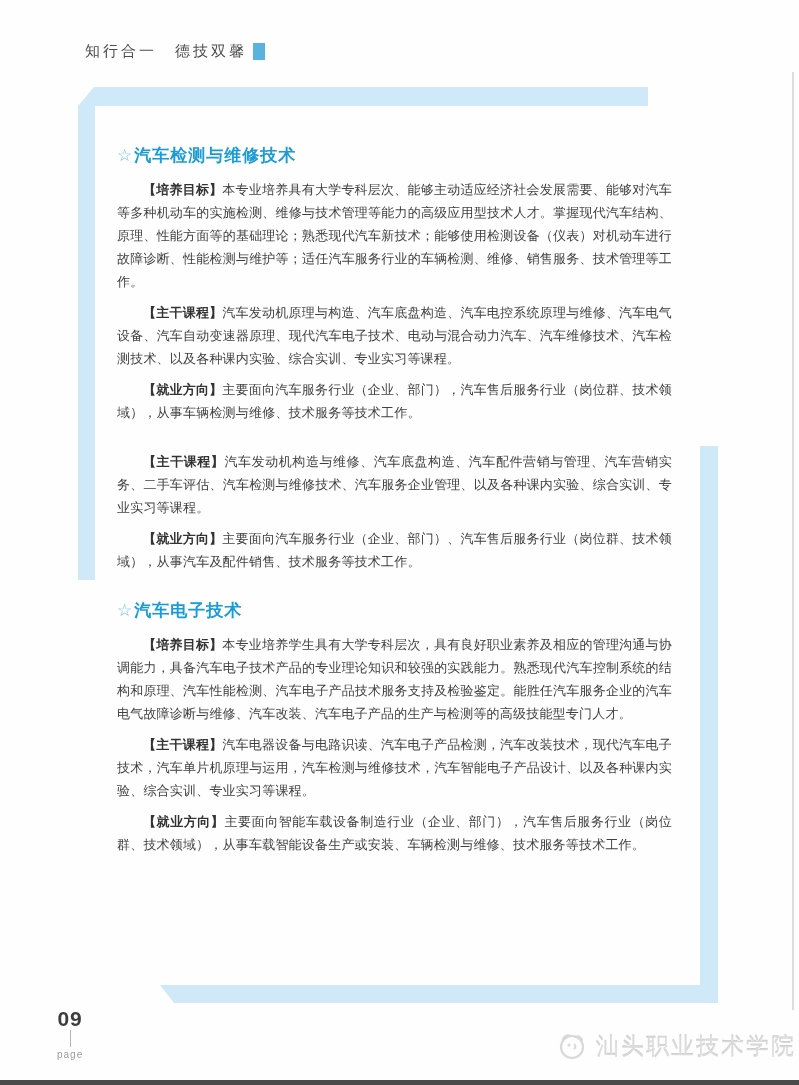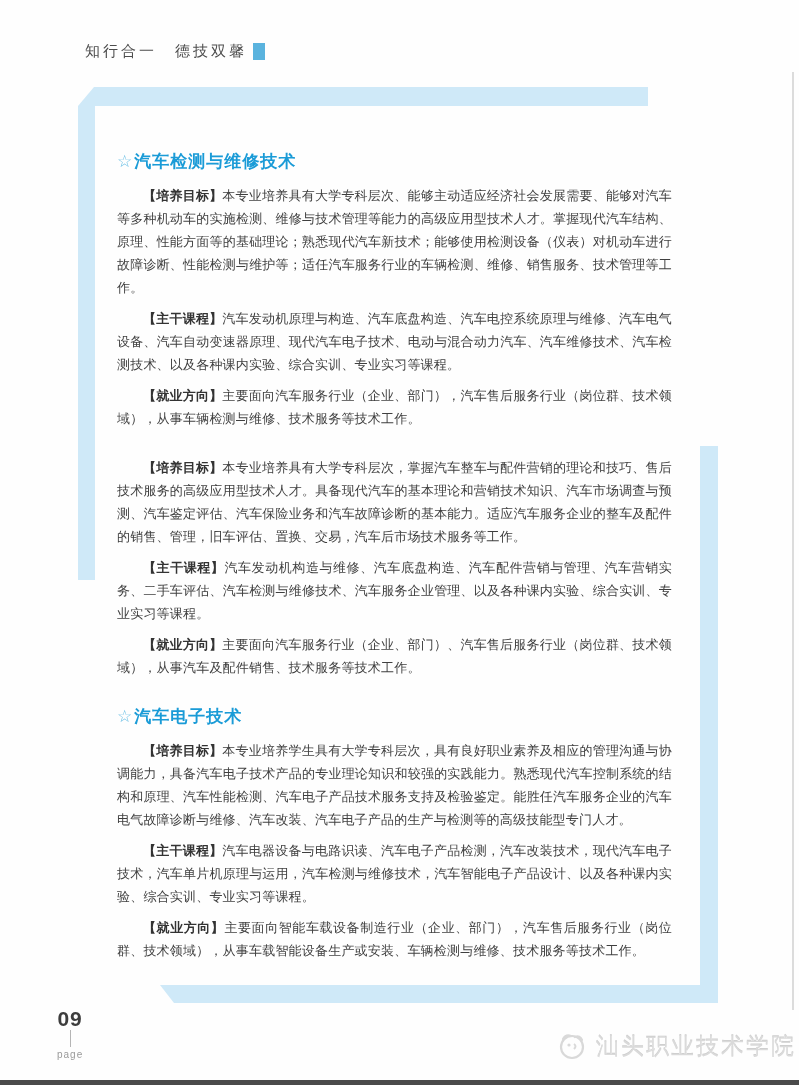--- a/index.html
+++ b/index.html
@@ -17,21 +17,21 @@
   .deco{position:absolute;background:#cfe9f8;}
   .deco-top-band{left:78px;top:87px;width:570px;height:19px;
     clip-path:polygon(16px 0,100% 0,100% 100%,0 100%);}
   .deco-left-bar{left:78px;top:106px;width:17px;height:474px;}
   .deco-right-bar{left:700px;top:446px;width:18px;height:557px;}
   .deco-bottom-band{left:160px;top:985px;width:558px;height:18px;
     clip-path:polygon(0 0,100% 0,100% 100%,14px 100%);}
   .page-edge-line{position:absolute;left:792px;top:72px;width:2px;height:938px;background:#dcdcdc;}
   .photo-bottom-strip{position:absolute;left:0;bottom:0;width:799px;height:5px;background:#4a4a4a;}
   
-  .content{position:absolute;left:117px;top:150px;width:567px;}
+  .content{position:absolute;left:117px;top:144px;width:567px;}
   .section{margin-top:26px;}
   .section:first-child{margin-top:0;}
   .section-title{font-size:17px;line-height:24px;color:#1a9bd7;font-weight:bold;
     letter-spacing:1px;margin:0 0 10px 0;}
   .star{color:#6ec1e6;font-weight:normal;margin-right:1px;}
   .para{margin:0 12px 8px 0;font-size:13px;line-height:23px;color:#3f3f3f;
     text-indent:2em;text-align:justify;letter-spacing:0.2px;}
   .para b{color:#333;}
   
   .footer-page{position:absolute;left:57px;top:1008px;display:flex;align-items:center;flex-direction:column;}
@@ -64,21 +64,20 @@
   <div class="content">
 
     <div class="section">
       <h2 class="section-title"><span class="star">☆</span><span>汽车检测与维修技术</span></h2>
       <p class="para"><b>【培养目标】</b><span>本专业培养具有大学专科层次、能够主动适应经济社会发展需要、能够对汽车等多种机动车的实施检测、维修与技术管理等能力的高级应用型技术人才。掌握现代汽车结构、原理、性能方面等的基础理论；熟悉现代汽车新技术；能够使用检测设备（仪表）对机动车进行故障诊断、性能检测与维护等；适任汽车服务行业的车辆检测、维修、销售服务、技术管理等工作。</span></p>
       <p class="para"><b>【主干课程】</b><span>汽车发动机原理与构造、汽车底盘构造、汽车电控系统原理与维修、汽车电气设备、汽车自动变速器原理、现代汽车电子技术、电动与混合动力汽车、汽车维修技术、汽车检测技术、以及各种课内实验、综合实训、专业实习等课程。</span></p>
       <p class="para"><b>【就业方向】</b><span>主要面向汽车服务行业（企业、部门），汽车售后服务行业（岗位群、技术领域），从事车辆检测与维修、技术服务等技术工作。</span></p>
     </div>
 
     <div class="section">
-      <p class="para"><b>【培养目标】</b><span>本专业培养具有大学专科层次，掌握汽车整车与配件营销的理论和技巧、售后技术服务的高级应用型技术人才。具备现代汽车的基本理论和营销技术知识、汽车市场调查与预测、汽车鉴定评估、汽车保险业务和汽车故障诊断的基本能力。适应汽车服务企业的整车及配件的销售、管理，旧车评估、置换、交易，汽车后市场技术服务等工作。</span></p>
       <p class="para"><b>【主干课程】</b><span>汽车发动机构造与维修、汽车底盘构造、汽车配件营销与管理、汽车营销实务、二手车评估、汽车检测与维修技术、汽车服务企业管理、以及各种课内实验、综合实训、专业实习等课程。</span></p>
       <p class="para"><b>【就业方向】</b><span>主要面向汽车服务行业（企业、部门）、汽车售后服务行业（岗位群、技术领域），从事汽车及配件销售、技术服务等技术工作。</span></p>
     </div>
 
     <div class="section">
       <h2 class="section-title"><span class="star">☆</span><span>汽车电子技术</span></h2>
       <p class="para"><b>【培养目标】</b><span>本专业培养学生具有大学专科层次，具有良好职业素养及相应的管理沟通与协调能力，具备汽车电子技术产品的专业理论知识和较强的实践能力。熟悉现代汽车控制系统的结构和原理、汽车性能检测、汽车电子产品技术服务支持及检验鉴定。能胜任汽车服务企业的汽车电气故障诊断与维修、汽车改装、汽车电子产品的生产与检测等的高级技能型专门人才。</span></p>
       <p class="para"><b>【主干课程】</b><span>汽车电器设备与电路识读、汽车电子产品检测，汽车改装技术，现代汽车电子技术，汽车单片机原理与运用，汽车检测与维修技术，汽车智能电子产品设计、以及各种课内实验、综合实训、专业实习等课程。</span></p>
       <p class="para"><b>【就业方向】</b><span>主要面向智能车载设备制造行业（企业、部门），汽车售后服务行业（岗位群、技术领域），从事车载智能设备生产或安装、车辆检测与维修、技术服务等技术工作。</span></p>
     </div>

